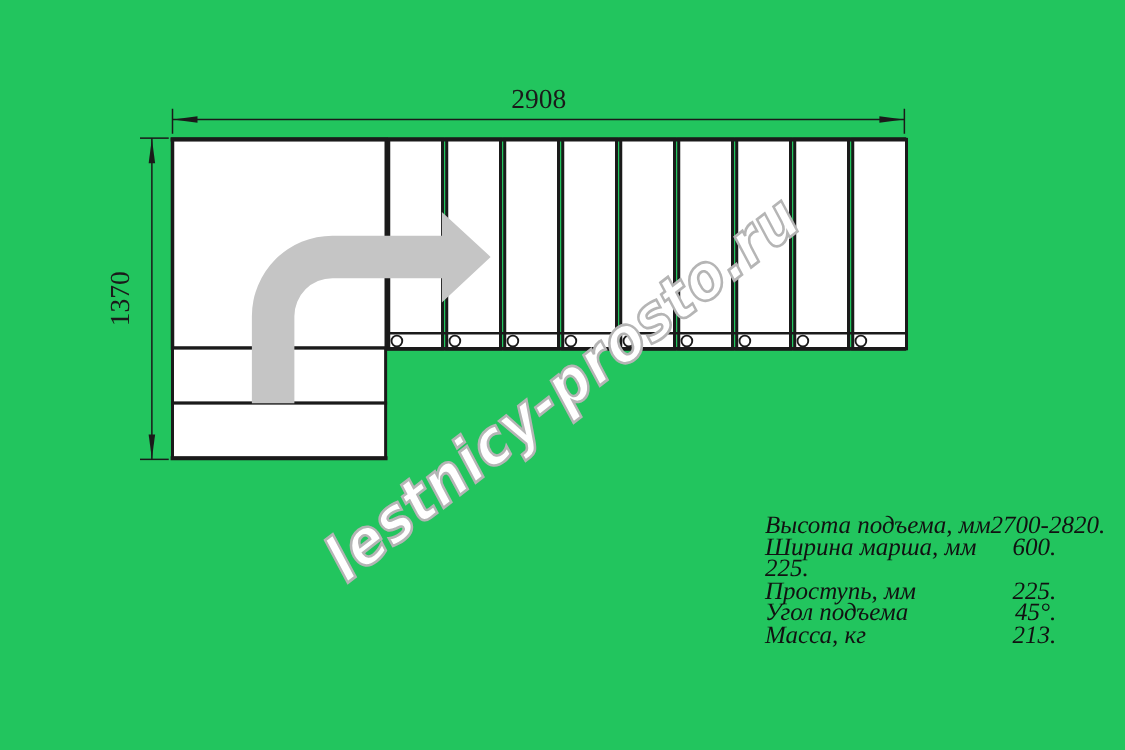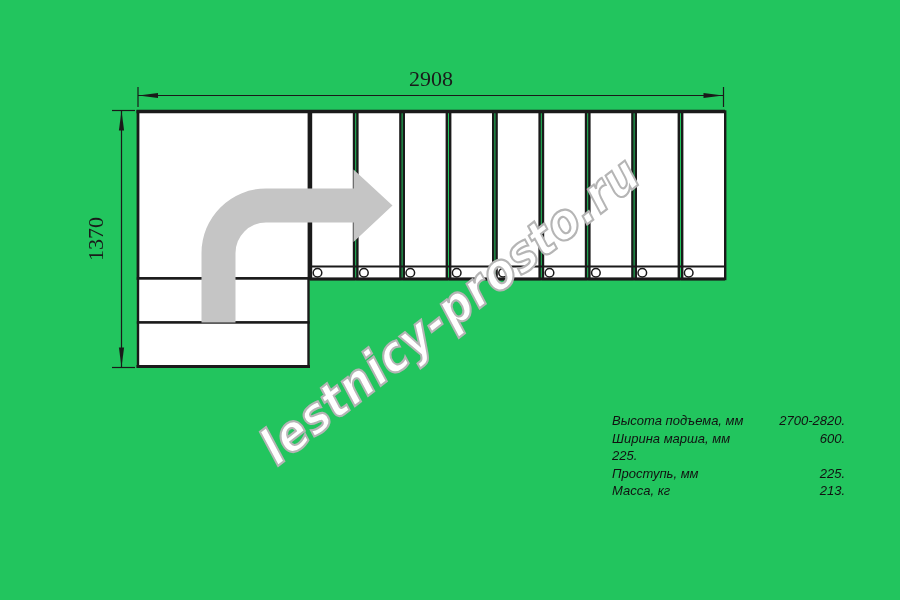--- a/index.html
+++ b/index.html
@@ -26,23 +26,23 @@
     letter-spacing: 1px;
     fill: #ffffff;
     stroke: #b5b5b5;
     stroke-width: 2.2px;
   }
   #spec-table {
     position: absolute;
     left: 612px;
     top: 412px;
     width: 233px;
-    font-family: Liberation Sans, sans-serif;
+    font-family: Liberation Serif, serif;
     font-style: italic;
-    font-size: 13px;
+    font-size: 20px;
     color: #111111;
   }
   .spec-row {
     display: flex;
     justify-content: space-between;
     align-items: baseline;
     height: 17.5px;
     line-height: 17.5px;
     white-space: nowrap;
   }
@@ -133,17 +133,21 @@
       <span class="spec-value">600.</span>
     </div>
     <div class="spec-row">
       <span class="spec-value">225.</span>
     </div>
     <div class="spec-row">
       <span class="spec-label">Проступь, мм</span>
       <span class="spec-value">225.</span>
     </div>
     <div class="spec-row">
+      <span class="spec-label">Угол подъема</span>
+      <span class="spec-value">45°.</span>
+    </div>
+    <div class="spec-row">
       <span class="spec-label">Масса, кг</span>
       <span class="spec-value">213.</span>
     </div>
   </div>
 </div>
 
 </body></html>

